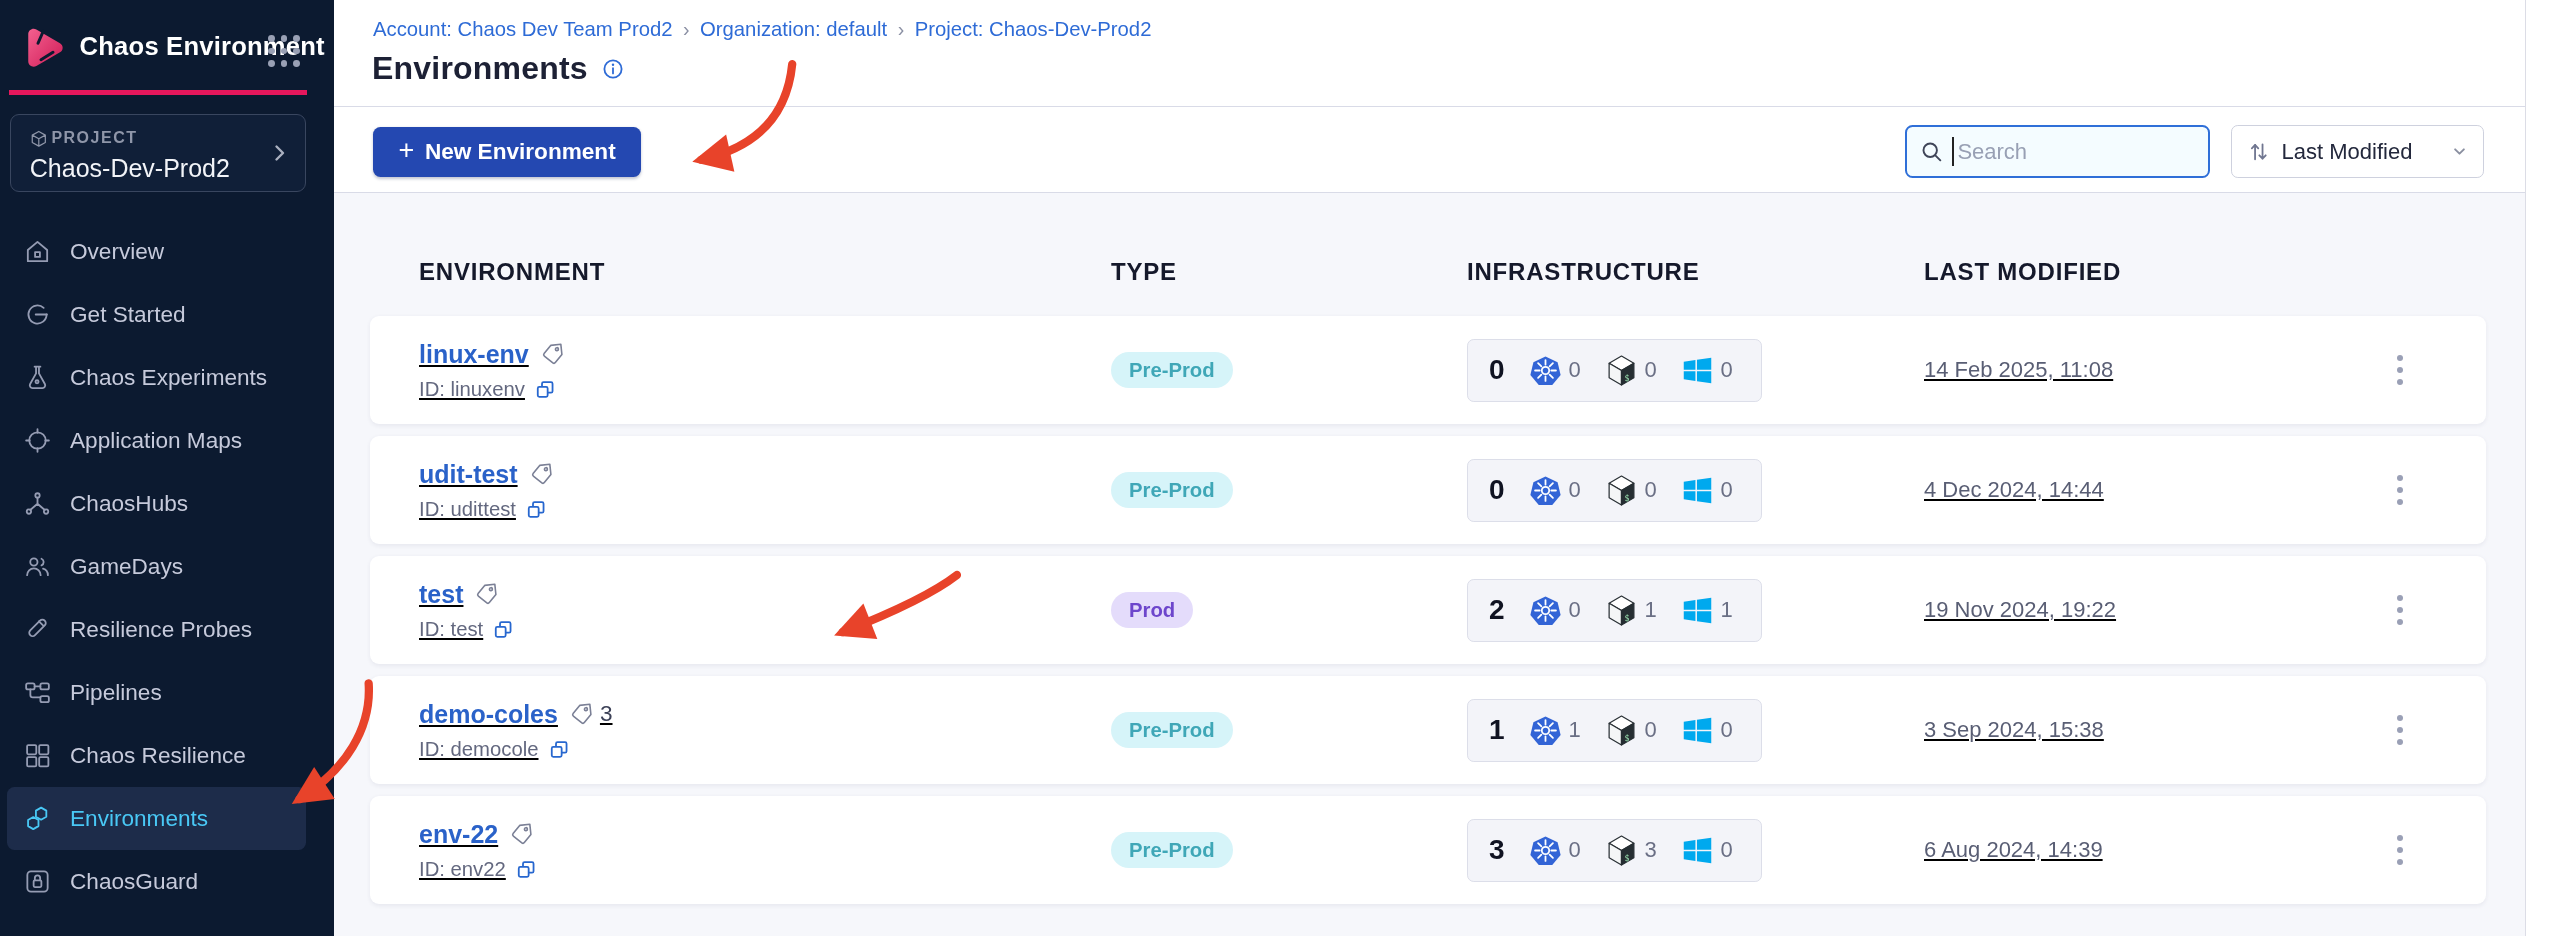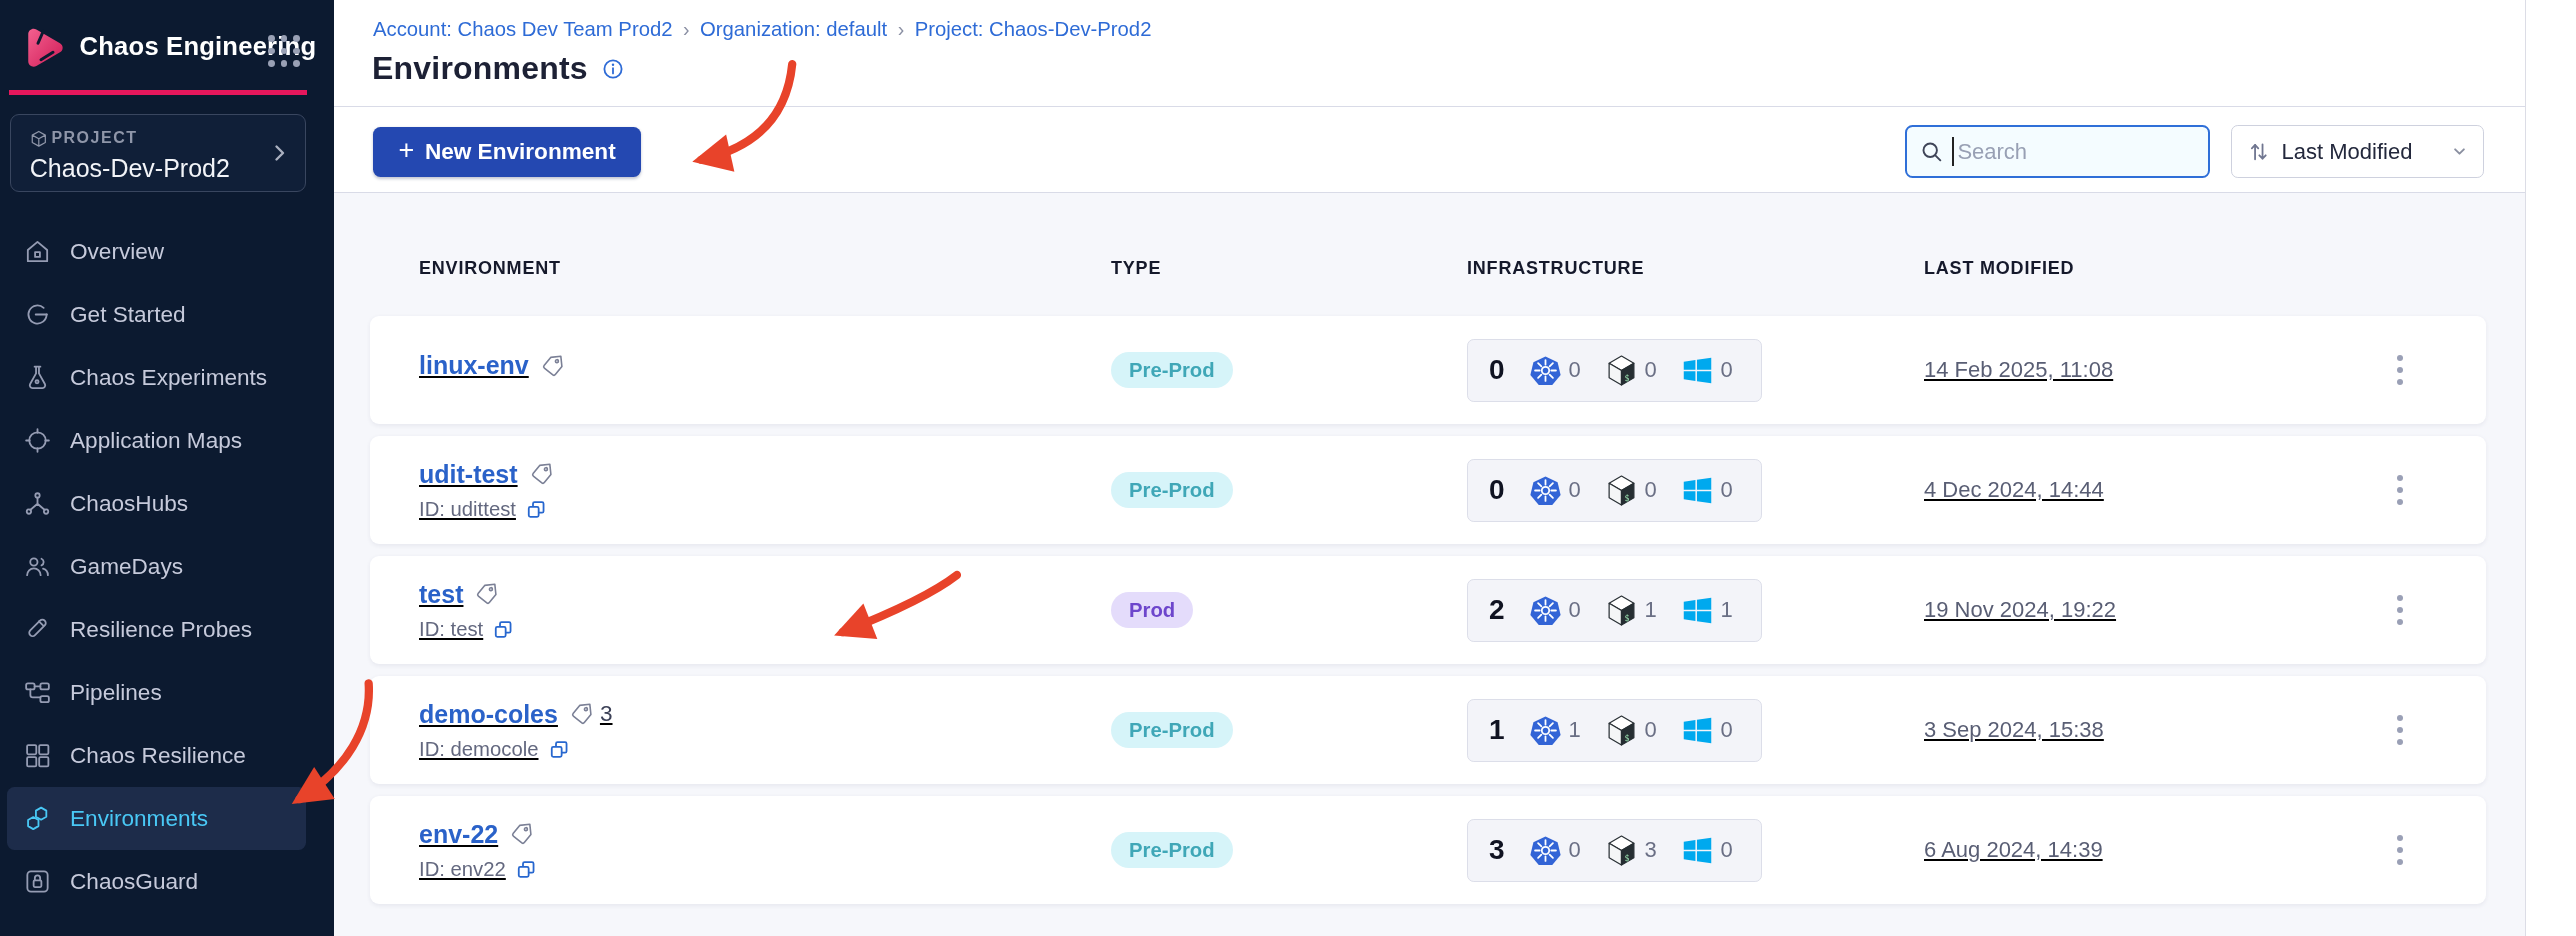--- a/index.html
+++ b/index.html
@@ -62,21 +62,21 @@
   .sort-wrap{position:absolute;left:1897px;top:18px;width:253px;height:53px;box-sizing:border-box;
     border:1.5px solid #ced1de;border-radius:6.8px;background:#fff;display:flex;align-items:center;padding:0 13.5px;gap:10.5px;cursor:pointer;}
   .sort-wrap .updown svg{width:25.6px;height:25.6px;color:#707690;display:block;}
   .sort-label{font-size:22px;color:#23283c;font-weight:500;flex:1;}
   .sort-wrap .chev svg{width:21px;height:21px;color:#8a8fa0;display:block;}
 
   .content{position:absolute;left:0;top:193px;width:2191px;height:744px;background:#f6f7fb;}
 
   .thead{position:absolute;left:36px;top:65px;width:2116px;display:grid;
     grid-template-columns:692px 356px 457px 447px 1fr;padding-left:49px;box-sizing:border-box;}
-  .th{font-size:18px;font-weight:bold;color:#15192b;letter-spacing:0.8px;}
+  .th{font-size:24px;font-weight:bold;color:#15192b;letter-spacing:0.8px;}
 
   .rows{position:absolute;left:36px;top:123px;width:2116px;}
   .row-card{display:grid;grid-template-columns:692px 356px 457px 447px 1fr;align-items:center;
     padding-left:49px;box-sizing:border-box;height:108px;margin-bottom:12px;background:#fff;border-radius:9px;
     box-shadow:0 1.5px 4.5px rgba(40,48,90,.07);text-decoration:underline;}
   .env-top{display:flex;align-items:center;gap:12px;margin-bottom:9px;}
   .env-name{color:#2a62c9;font-size:25px;font-weight:bold;cursor:pointer;}
   .tag-wrap{display:flex;align-items:center;gap:6px;}
   .tag-wrap svg{width:24px;height:24px;color:#7b8096;transform:rotate(-6deg);}
   .tag-count{color:#3c4157;font-size:22.6px;}
@@ -116,21 +116,21 @@
               <linearGradient id="lgrad" x1="0" y1="0" x2="1" y2="1">
             <stop offset="0" stop-color="#f4608f"></stop>
                 <stop offset="1" stop-color="#cf1c57"></stop>
           </linearGradient>
             </defs>
           <path d="M11 15 C11 9.4 17 5.9 21.8 8.7 L53.3 26.9 C58.1 29.7 58.1 36.3 53.3 39.1 L21.8 57.3 C17 60.1 11 56.6 11 51 Z" fill="url(#lgrad)"></path>
           <path d="M31 11 L24 27" stroke="#0c1a30" stroke-width="4" stroke-linecap="round"></path>
           <path d="M28 49 L44 39" stroke="#0c1a30" stroke-width="4" stroke-linecap="round"></path>
         </svg>
       </span>
-      <span class="brand-title">Chaos Engineering</span>
+      <span class="brand-title">Chaos Environment</span>
     </div>
     <div class="module-grid">
       <i></i>
         <i></i>
         <i></i>
         <i></i>
         <i></i>
         <i></i>
         <i></i>
         <i></i>
@@ -327,20 +327,29 @@
       <div class="env-top">
         <span class="env-name">linux-env</span>
         <span class="tag-wrap" hidden="">
           <svg viewBox="0 0 24 24" fill="none" stroke="currentColor" stroke-width="1.6" stroke-linejoin="round">
             <path d="M3.2 10.6 L10.6 3.2 H20.8 V13.4 L13.4 20.8 A1.8 1.8 0 0 1 10.9 20.8 L3.2 13.1 A1.8 1.8 0 0 1 3.2 10.6 Z"></path>
             <circle cx="16.4" cy="7.6" r="1.5"></circle>
           </svg>
           <span class="tag-count"></span>
         </span>
       </div>
+      <div class="env-id">
+        <span>ID: linuxenv</span>
+        <span class="copy-ic">
+          <svg viewBox="0 0 24 24" fill="none" stroke="currentColor" stroke-width="1.9" stroke-linejoin="round">
+            <rect x="4" y="9.5" width="10.5" height="10.5" rx="1.6"></rect>
+            <path d="M8.5 9.5 V6 a1.6 1.6 0 0 1 1.6 -1.6 h8 A1.6 1.6 0 0 1 19.7 6 v8 a1.6 1.6 0 0 1 -1.6 1.6 h-3.6"></path>
+          </svg>
+        </span>
+      </div>
     </div>
     <div class="cell cell-type">
       <span class="badge badge-preprod">Pre-Prod</span>
     </div>
     <div class="cell cell-infra">
       <span class="infra-box">
         <span class="infra-total">0</span>
         <span class="infra-item">
           <svg viewBox="0 0 24 24">
             <polygon points="12,1.8 20.8,6 23,15.2 16.9,22.6 7.1,22.6 1,15.2 3.2,6" fill="#3264d6"></polygon>

